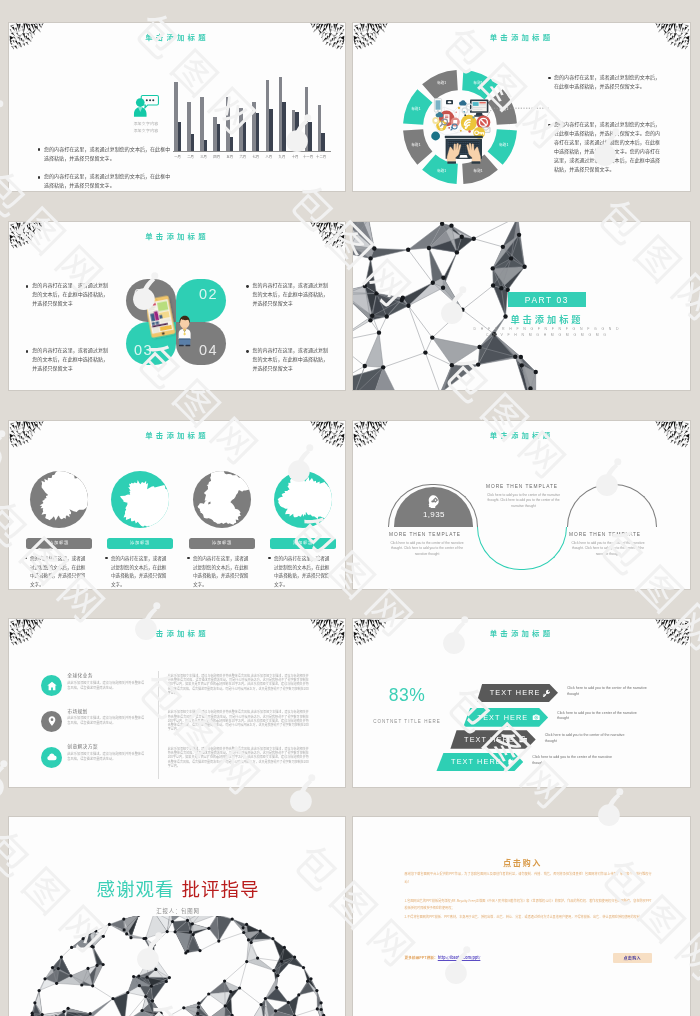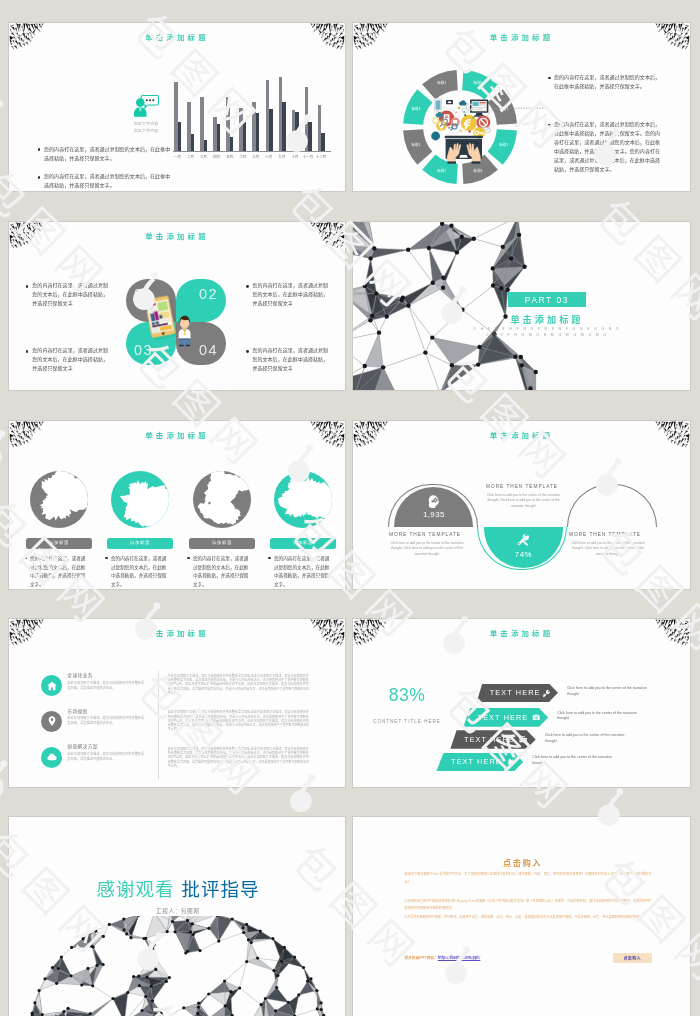--- a/index.html
+++ b/index.html
@@ -89,21 +89,21 @@
 .band span{white-space:nowrap}
 .s8-bic{position:absolute;width:8.4px;height:8.4px}
 .s8-bic svg{display:block;width:100%;height:100%}
 .s8-t{position:absolute;width:88px;font-size:3.6px;color:#6f6f6f;line-height:1.62}
 
 .s9-dome{position:absolute;left:0;bottom:0;width:338px;height:100px;overflow:hidden}
 .s9-dome svg{display:block;width:100%;height:100%}
 .s9-year{position:absolute;left:0;width:338px;top:39px;text-align:center;color:#4ed3bd;font-size:15.5px;letter-spacing:2.4px;line-height:1}
 .s9-big{position:absolute;left:0;width:338px;top:62px;text-align:center;font-size:18.5px;line-height:1;letter-spacing:1px;white-space:nowrap}
 .s9-big .a{color:#3ccfb6}
-.s9-big .b{color:#0369a1}
+.s9-big .b{color:#b91c1c}
 .s9-big .gap{display:inline-block;width:7px}
 .s9-rep{position:absolute;left:0;width:338px;top:92px;text-align:center;color:#8d8d8d;font-size:5.4px;letter-spacing:.8px;line-height:1}
 
 .s10-title{position:absolute;left:0;width:339px;top:41px;text-align:center;color:#d99b4a;font-size:8.2px;font-weight:700;letter-spacing:1.6px;line-height:1}
 .s10-p{position:absolute;left:51.6px;width:247px;font-size:3.1px;color:#e3ad72;line-height:2.55;text-align:justify;letter-spacing:.02px}
 .s10-f{position:absolute;left:51.6px;top:138.5px;font-size:3.6px;color:#e3a764;font-weight:700;letter-spacing:.1px;line-height:1}
 .s10-f a{color:#5b4cc4;text-decoration:underline}
 .s10-btn{position:absolute;left:259.7px;top:136.3px;width:39px;height:10.2px;background:#f7dfc4;border:0;
   border-radius:1px;color:#4b3f9e;font-size:4.1px;font-weight:700;display:flex;align-items:center;justify-content:center;letter-spacing:.3px;line-height:1}
 
@@ -2151,30 +2151,20 @@
               <rect x="11.1" y="5.6" width="1.3" height="1.2"></rect>
             </g>
             <path fill="#7d7d7d" d="M5.3 6.9h3.1v2H5.3z"></path>
             <circle cx="5.3" cy="7.9" r="1.1" fill="#7d7d7d"></circle>
           </svg>
         </div>
         <div class="hc-val" style="top:24px">1,935</div>
       </div>
 <div class="hcring t" style="left:214px;top:63.1px;width:90px;height:43px"></div>
 <div class="hcring b" style="left:124.4px;top:106px;width:90px;height:43px"></div>
-<div class="hc hc-bot" style="left:130.9px;top:106px;width:79px;height:40.5px;background:#2ecfb4">
-        <div class="hc-ic" style="top:6px">
-          <svg viewBox="0 0 16 16" xmlns="http://www.w3.org/2000/svg">
-            <path fill="#fff" d="M11.7 1.2a4 4 0 0 0-4 4c0 .5.1 1 .3 1.4L2.3 12a1.6 1.6 0 1 0 2.2 2.2l5.4-5.4c.4.2.9.3 1.4.3a4 4 0 0 0 2.9-6.8l-2 2-1.6-.3-.3-1.6 2-2a4 4 0 0 0-.6-.2z"></path>
-            <circle cx="3.5" cy="13" r="1" fill="#2ecfb4"></circle>
-            <path fill="#fff" d="M9.6 9.4l4.1 4.1a1.2 1.2 0 0 1-1.7 1.7L7.9 11z"></path>
-          </svg>
-        </div>
-        <div class="hc-val" style="top:24px">74%</div>
-      </div>
 <div class="s6-h" style="left:133px;top:64px">MORE THEN TEMPLATE</div>
 <div class="s6-t" style="left:131px;top:72px;width:79px">Click here to add  you to the  center  of  the narrative thought. Click here to add you to the center of  the narrative thought</div>
 <div class="s6-h" style="left:36px;top:112px">MORE THEN TEMPLATE</div>
 <div class="s6-t" style="left:34px;top:120px;width:80px">Click here to add  you to  the  center  of  the narrative thought. Click here to add  you to the  center of  the narrative thought</div>
 <div class="s6-h" style="left:216px;top:112px">MORE THEN TEMPLATE</div>
 <div class="s6-t" style="left:214px;top:120px;width:82px">Click here to add  you to  the  center of  the narrative thought. Click here to add  you to  the  center of the narrative thought</div>
 </div>
 <div class="slide col-l r4">
 <div class="corner tl">
         <svg viewBox="0 0 38 27" xmlns="http://www.w3.org/2000/svg" preserveAspectRatio="none">

